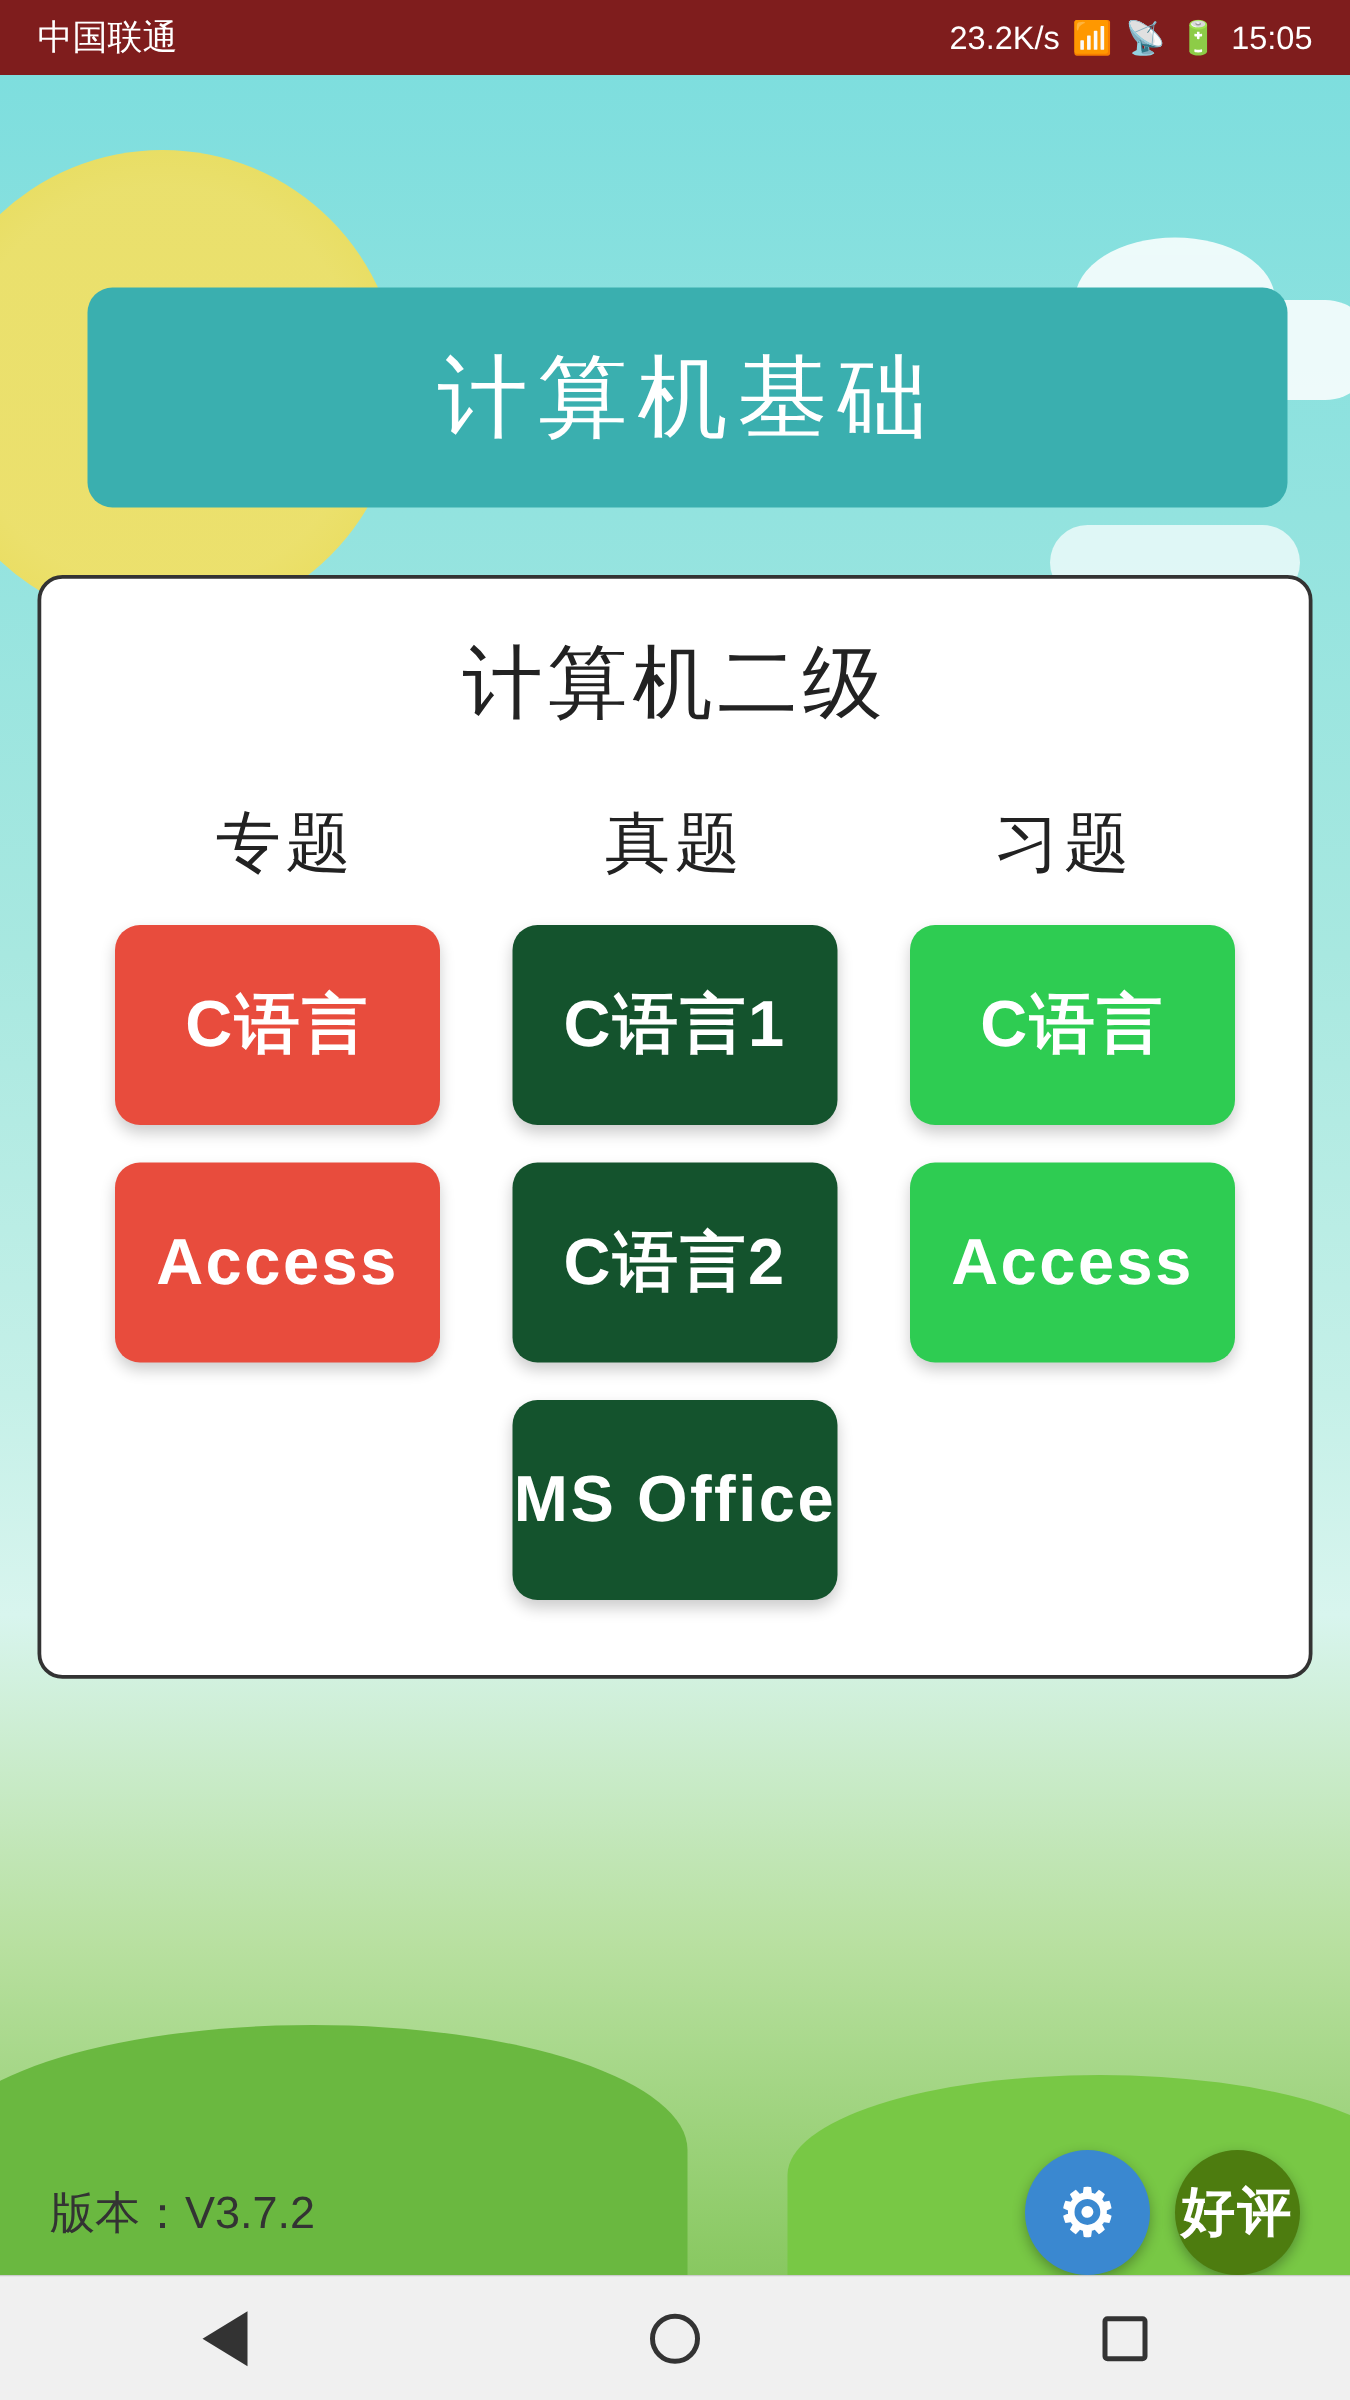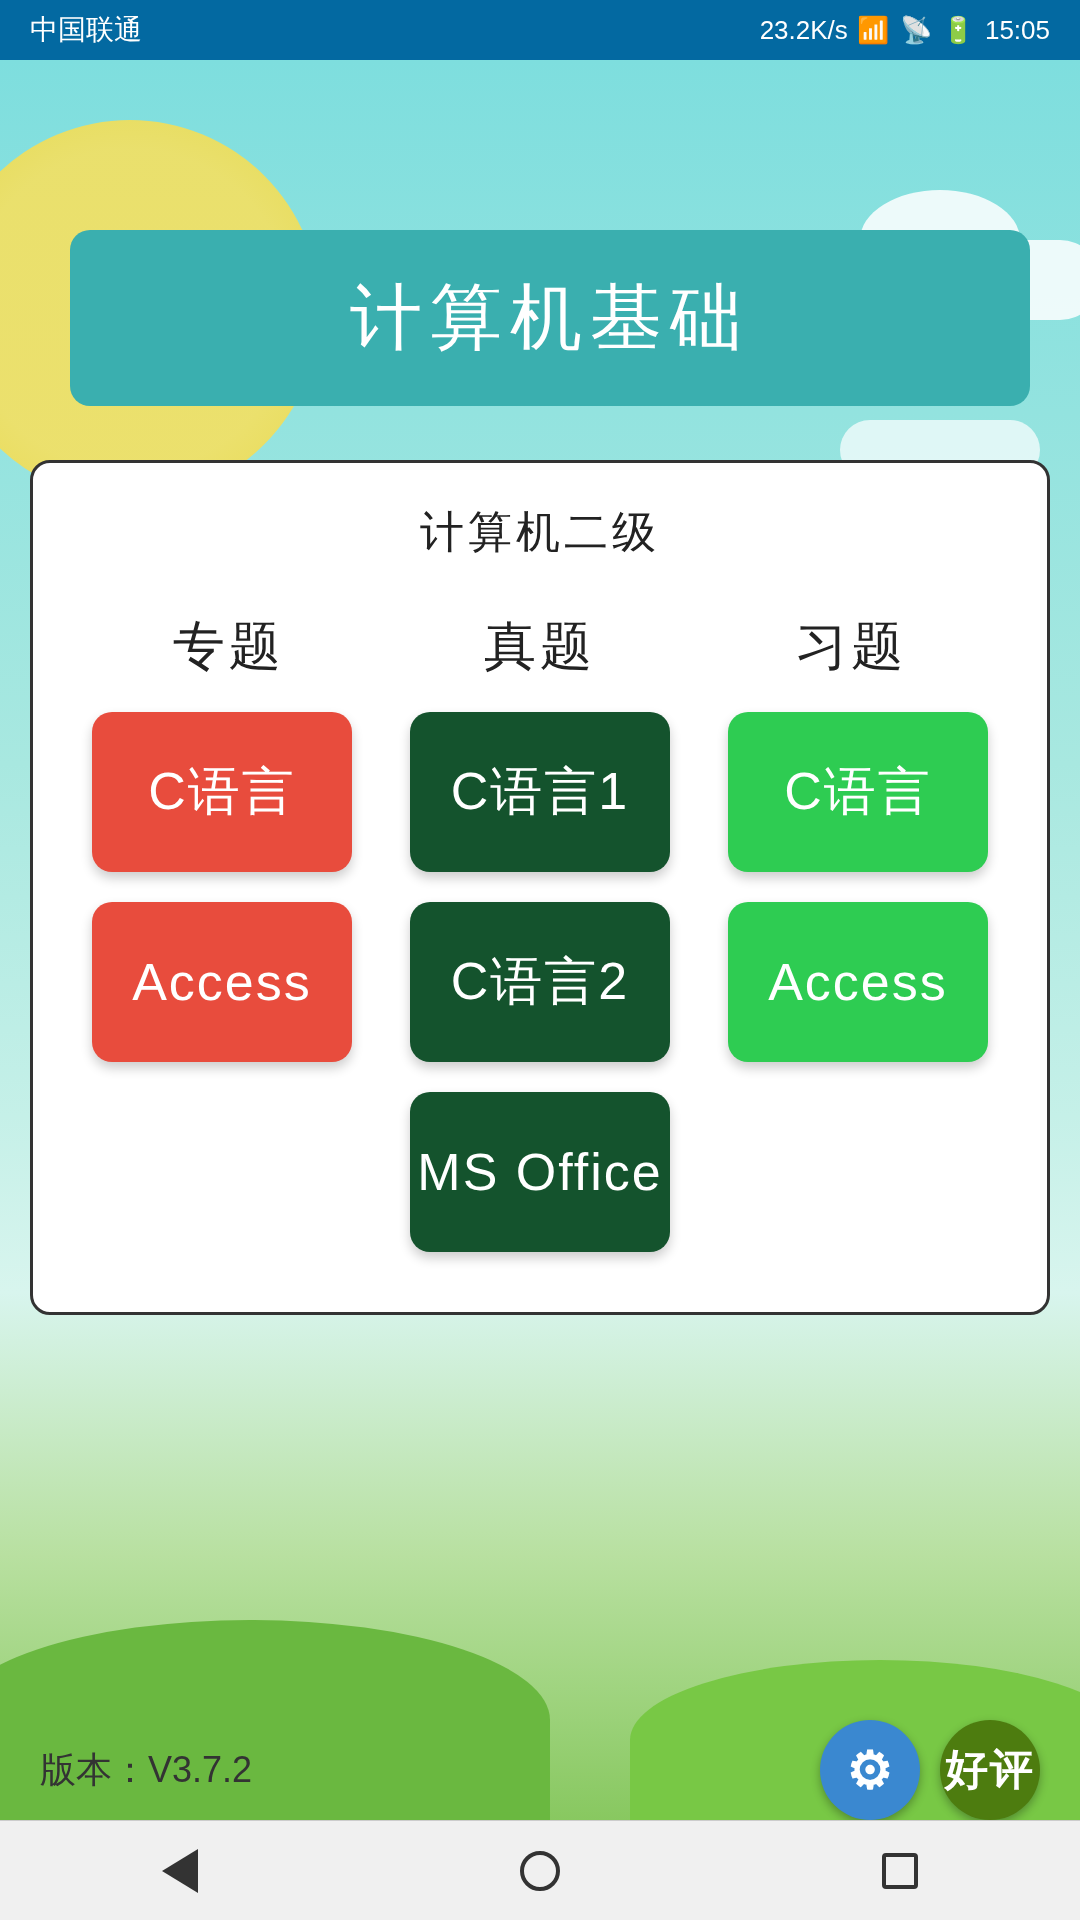--- a/index.html
+++ b/index.html
@@ -14,21 +14,21 @@
       background: #5bc8c8;
     }
 
     
     .status-bar {
       position: absolute;
       top: 0;
       left: 0;
       right: 0;
       height: 60px;
-      background: #0369a1;
+      background: #7f1d1d;
       display: flex;
       align-items: center;
       justify-content: space-between;
       padding: 0 30px;
       z-index: 100;
     }
     .status-bar-left {
       color: white;
       font-size: 28px;
       font-weight: 500;
@@ -154,21 +154,21 @@
       padding: 40px 40px 60px;
       z-index: 10;
     }
 
     
     .card-title-wrapper {
       text-align: center;
       margin-bottom: 50px;
     }
     .card-title-wrapper span {
-      font-size: 44px;
+      font-size: 64px;
       color: #222;
       font-weight: 500;
       letter-spacing: 4px;
     }
 
     
     .columns-header {
       display: flex;
       justify-content: space-around;
       margin-bottom: 30px;
@@ -200,21 +200,21 @@
       display: flex;
       justify-content: center;
     }
 
     .subject-btn {
       width: 260px;
       height: 160px;
       border: none;
       border-radius: 20px;
       font-size: 52px;
-      font-weight: 400;
+      font-weight: 700;
       color: white;
       cursor: pointer;
       display: flex;
       align-items: center;
       justify-content: center;
       letter-spacing: 2px;
       box-shadow: 0 6px 12px rgba(0,0,0,0.2);
     }
 
     .btn-red { background: #e84c3d; }

